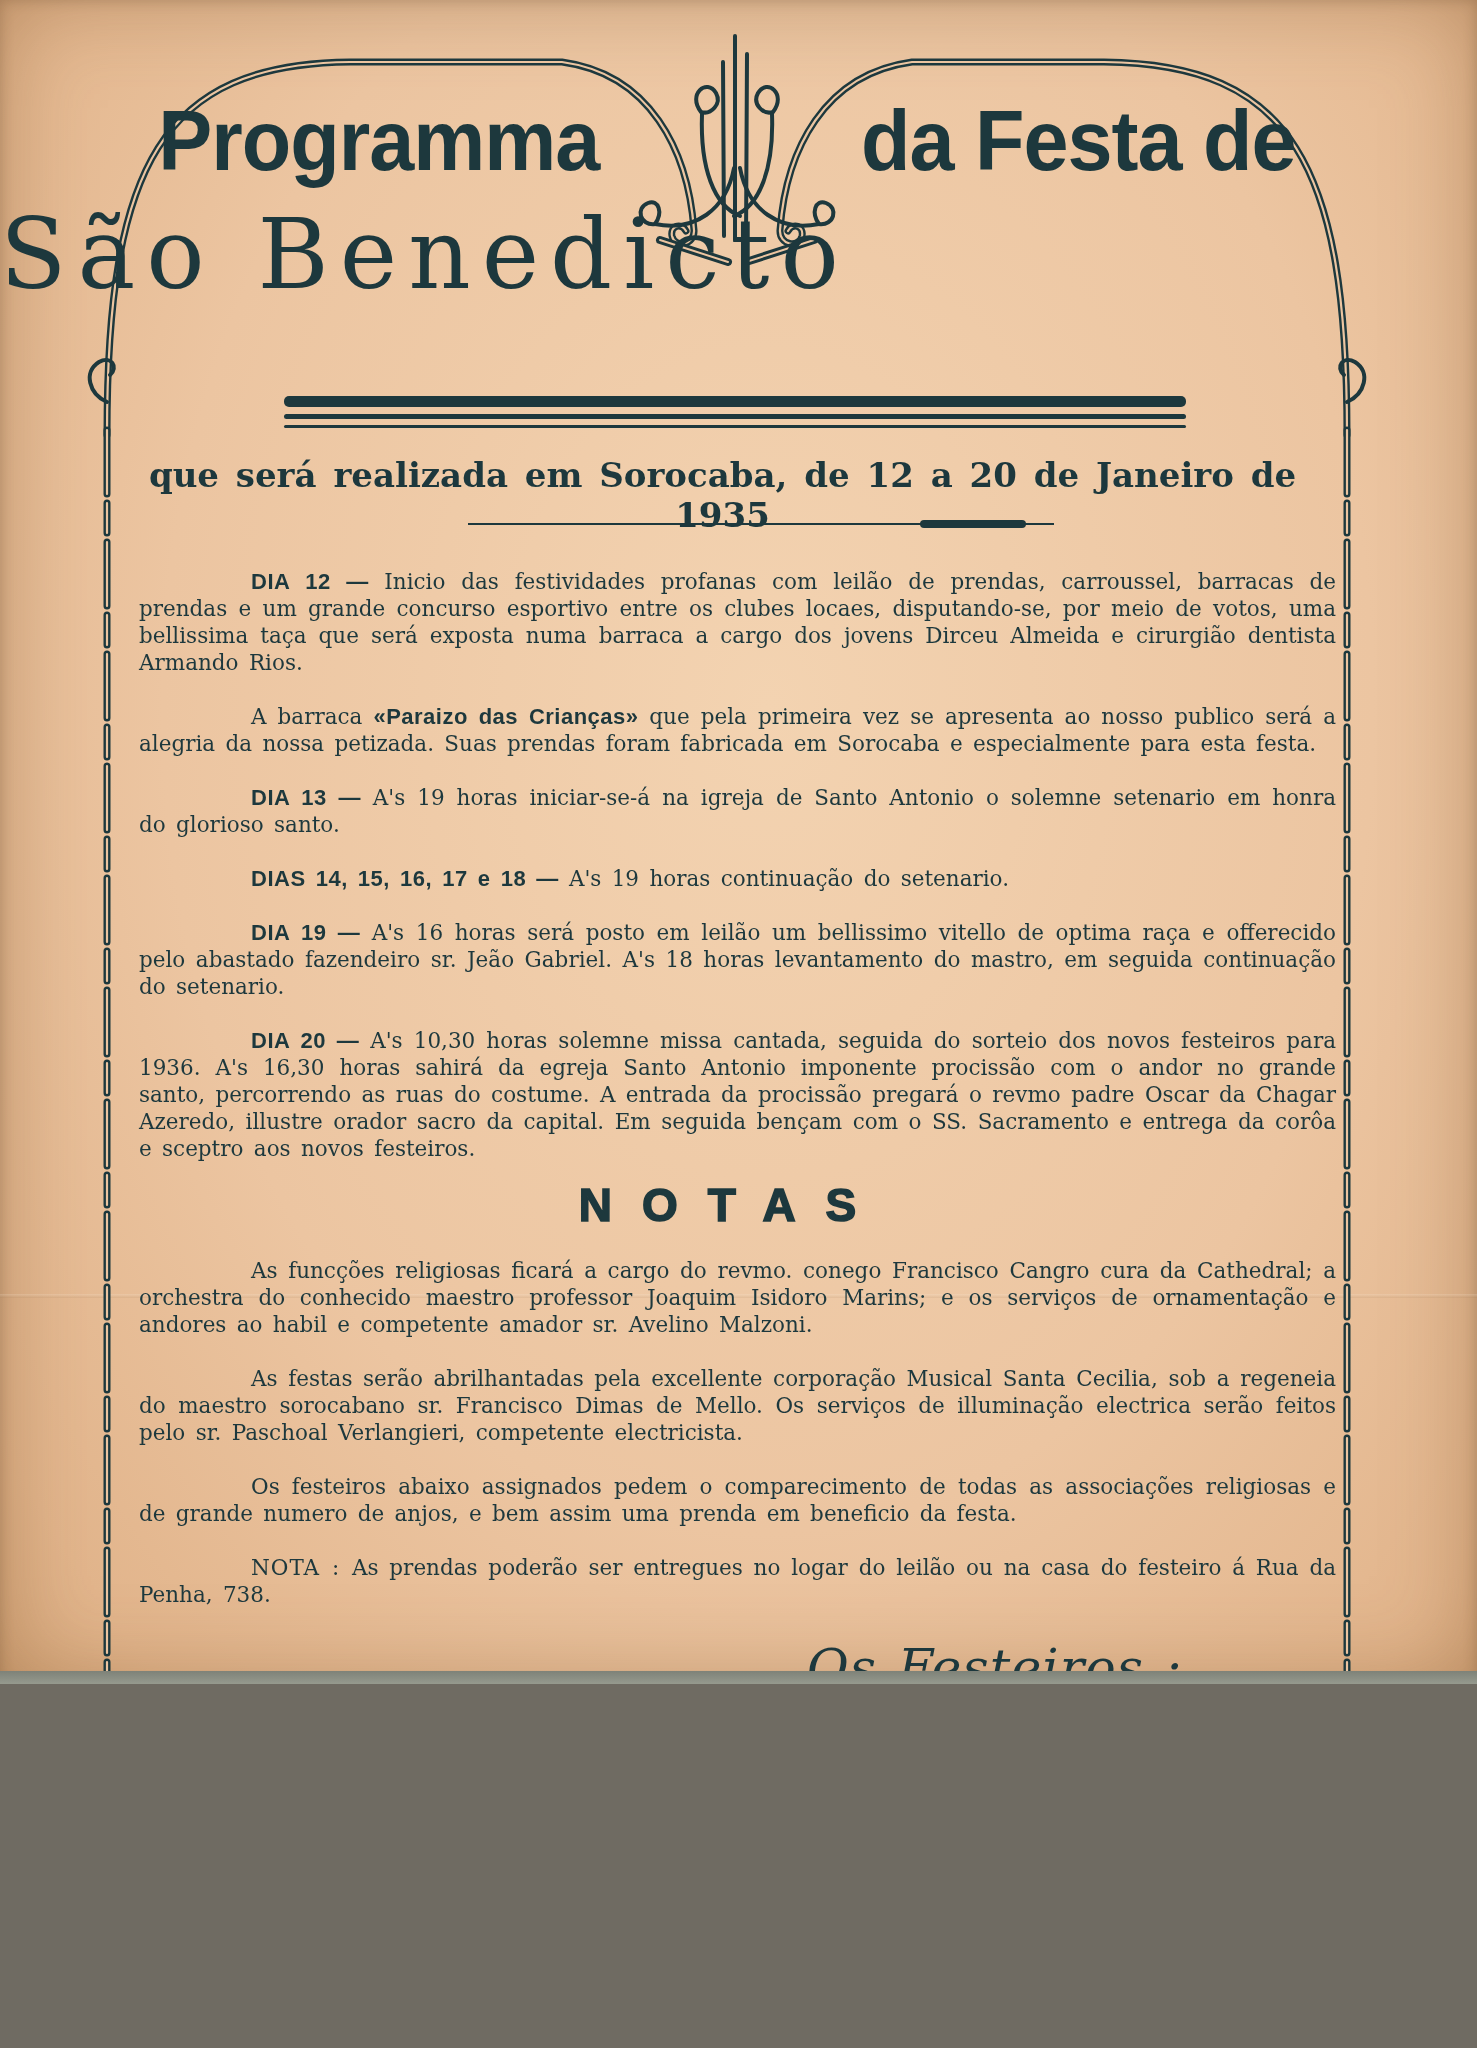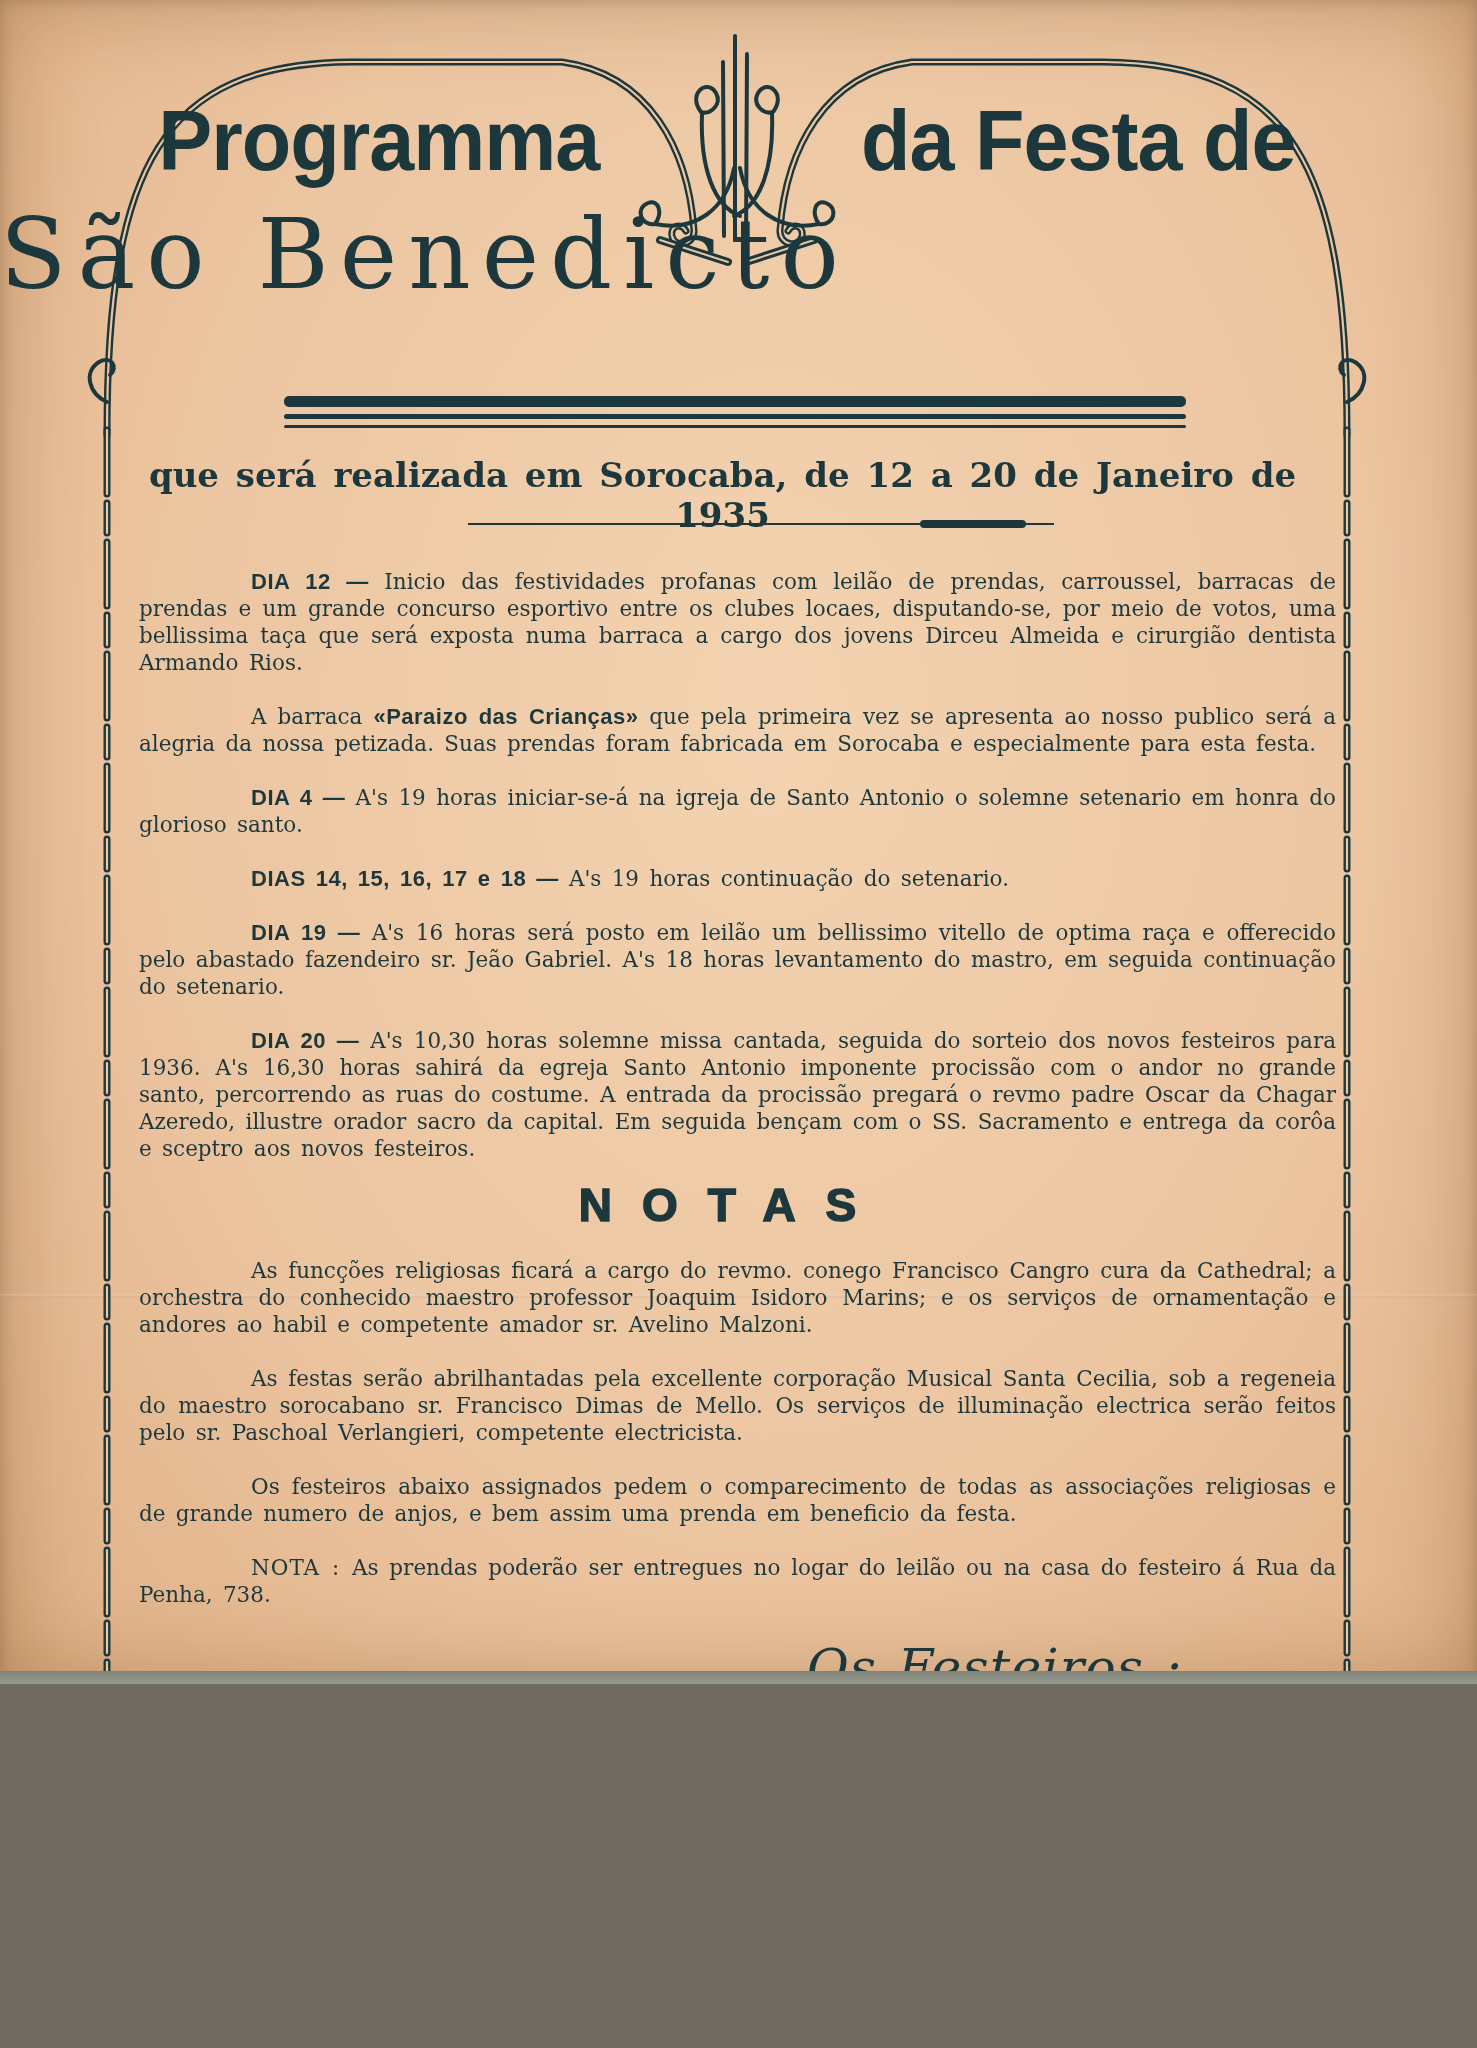--- a/index.html
+++ b/index.html
@@ -185,21 +185,21 @@
 
   <div class="subtitle">que será realizada em Sorocaba, de 12 a 20 de Janeiro de 1935</div>
   <div class="subtitle-rule"></div>
 
   <div class="content">
 
     <p><span></span><span class="lead">DIA 12 — </span><span>Inicio das festividades profanas com leilão de prendas, carroussel, barracas de prendas e um grande concurso esportivo entre os clubes locaes, disputando-se, por meio de votos, uma bellissima taça que será exposta numa barraca a cargo dos jovens Dirceu Almeida e cirurgião dentista Armando Rios.</span></p>
 
     <p><span>A barraca </span><span class="lead">«Paraizo das Crianças» </span><span>que pela primeira vez se apresenta ao nosso publico será a alegria da nossa petizada. Suas prendas foram fabricada em Sorocaba e especialmente para esta festa.</span></p>
 
-    <p><span></span><span class="lead">DIA 4 — </span><span>A's 19 horas iniciar-se-á na igreja de Santo Antonio o solemne setenario em honra do glorioso santo.</span></p>
+    <p><span></span><span class="lead">DIA 13 — </span><span>A's 19 horas iniciar-se-á na igreja de Santo Antonio o solemne setenario em honra do glorioso santo.</span></p>
 
     <p><span></span><span class="lead">DIAS 14, 15, 16, 17 e 18 — </span><span>A's 19 horas continuação do setenario.</span></p>
 
     <p><span></span><span class="lead">DIA 19 — </span><span>A's 16 horas será posto em leilão um bellissimo vitello de optima raça e offerecido pelo abastado fazendeiro sr. Jeão Gabriel. A's 18 horas levantamento do mastro, em seguida continuação do setenario.</span></p>
 
     <p><span></span><span class="lead">DIA 20 — </span><span>A's 10,30 horas solemne missa cantada, seguida do sorteio dos novos festeiros para 1936. A's 16,30 horas sahirá da egreja Santo Antonio imponente procissão com o andor no grande santo, percorrendo as ruas do costume. A entrada da procissão pregará o revmo padre Oscar da Chagar Azeredo, illustre orador sacro da capital. Em seguida bençam com o SS. Sacramento e entrega da corôa e sceptro aos novos festeiros.</span></p>
 
     <div class="notas-heading">NOTAS</div>
 
     <p><span>As funcções religiosas ficará a cargo do revmo. conego Francisco Cangro cura da Cathedral; a orchestra do conhecido maestro professor Joaquim Isidoro Marins; e os serviços de ornamentação e andores ao habil e competente amador sr. Avelino Malzoni.</span></p>

